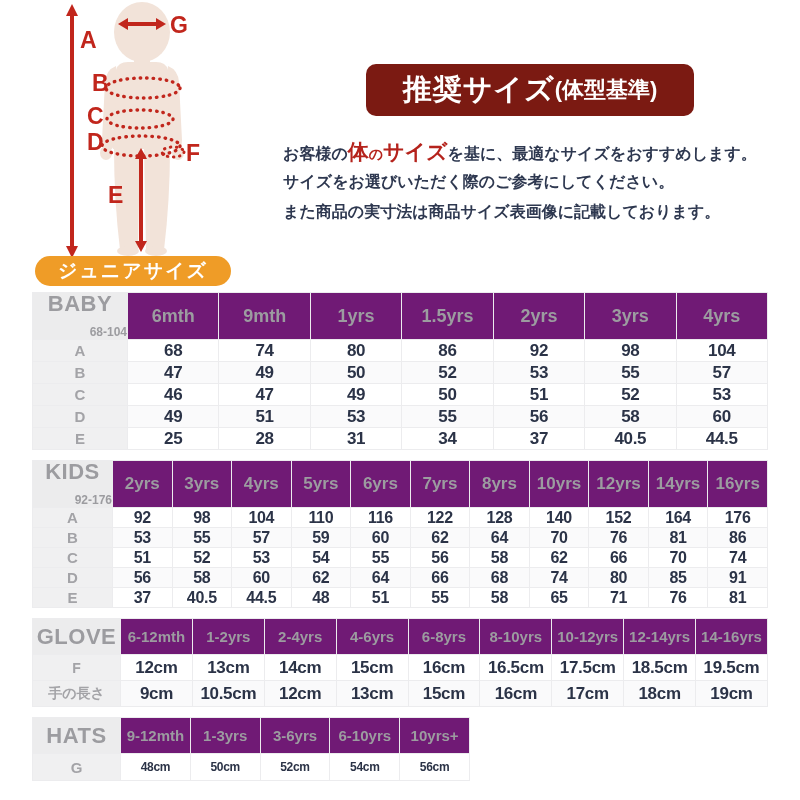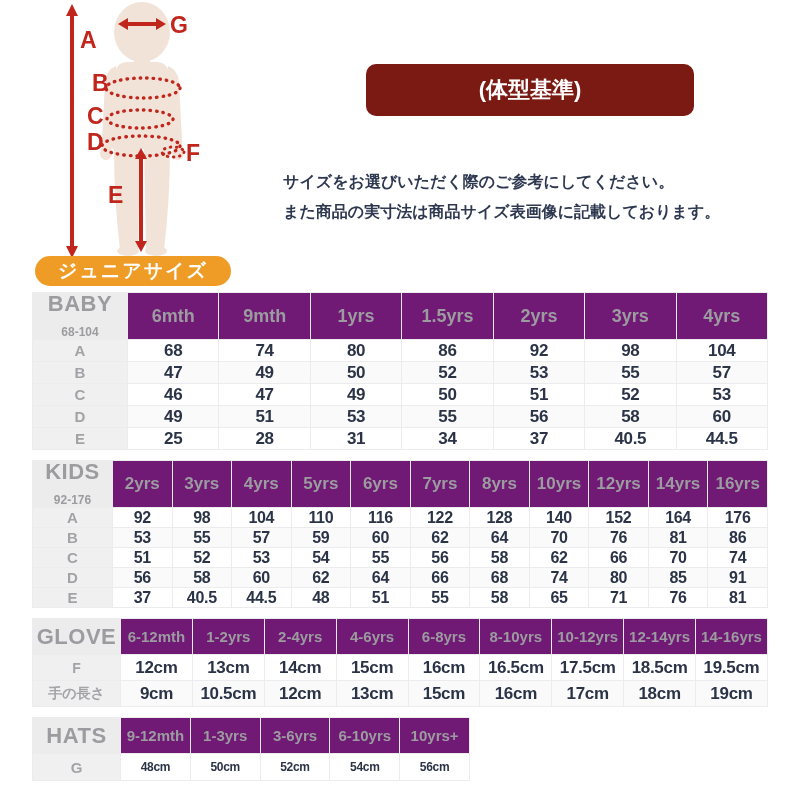--- a/index.html
+++ b/index.html
@@ -26,21 +26,21 @@
   
   .tables{padding-left:32px;}
   .size-table{border-collapse:collapse;table-layout:fixed;margin-bottom:10px;}
   .size-table th,.size-table td{border:1px solid #ececee;text-align:center;vertical-align:middle;padding:0;}
   .size-table thead th{background:#701a75;color:#9c9ca0;font-weight:bold;}
   .size-table thead th.label{background:#ececed;}
   .size-table tbody th.row-label{background:#f0f0f1;color:#a3a3a7;font-weight:bold;font-size:15px;}
   .size-table tbody td{color:#2b3347;font-weight:bold;letter-spacing:-0.3px;background:#fff;}
   .size-table tbody tr:nth-child(even) td{background:#fafafb;}
   .t-title{font-size:22px;font-weight:bold;line-height:1;letter-spacing:0.5px;}
-  .t-sub{font-size:12px;font-weight:bold;margin-top:10px;}
+  .t-sub{font-size:12px;font-weight:bold;margin-top:10px;text-align:right;}
 
   .baby{width:736px;}  .baby col.label-col{width:95px;}
   .baby thead tr{height:46px;} .baby tbody tr{height:22px;}
   .baby .col-head{font-size:18px;} .baby tbody td{font-size:17px;}
 
   .kids{width:736px;}  .kids col.label-col{width:80px;}
   .kids thead tr{height:44px;} .kids tbody tr{height:20px;}
   .kids .col-head{font-size:17px;} .kids tbody td{font-size:16px;}
 
   .glove{width:736px;margin-top:2px;} .glove col.label-col{width:88px;}
@@ -103,23 +103,27 @@
           <text x="140" y="33">G</text>
         </g>
       </svg>
     </div>
 
     <div class="junior-badge">
       <span>ジュニアサイズ</span>
     </div>
 
     <div class="title-box">
+      <span class="title-main">推奨サイズ</span>
         <span class="title-paren">(体型基準)</span>
     </div>
 
+    <div class="desc l1">
+      <span>お客様の</span><span class="em-big">体</span><span class="em-small">の</span><span class="em-big">サイズ</span><span>を基に、最適なサイズをおすすめします。</span>
+    </div>
     <div class="desc l3">また商品の実寸法は商品サイズ表画像に記載しております。</div>
     <div class="desc l2">サイズをお選びいただく際のご参考にしてください。</div>
   </div>
 
   <div class="tables">
       <table class="size-table baby">
         <colgroup>
           <col class="label-col">
           <col>
           <col>

